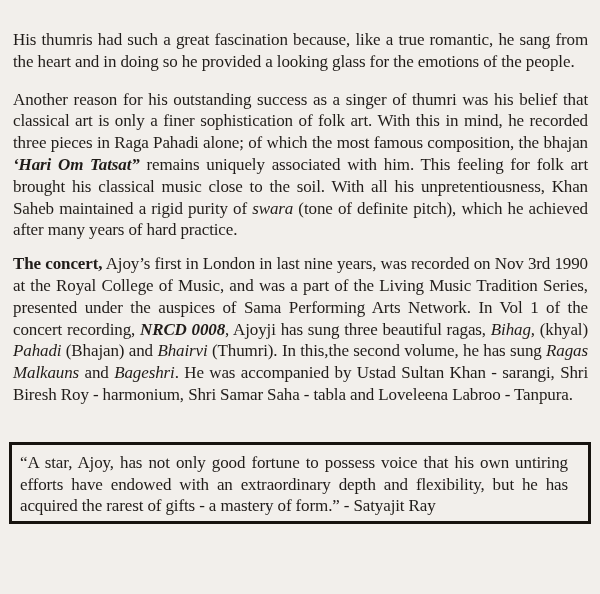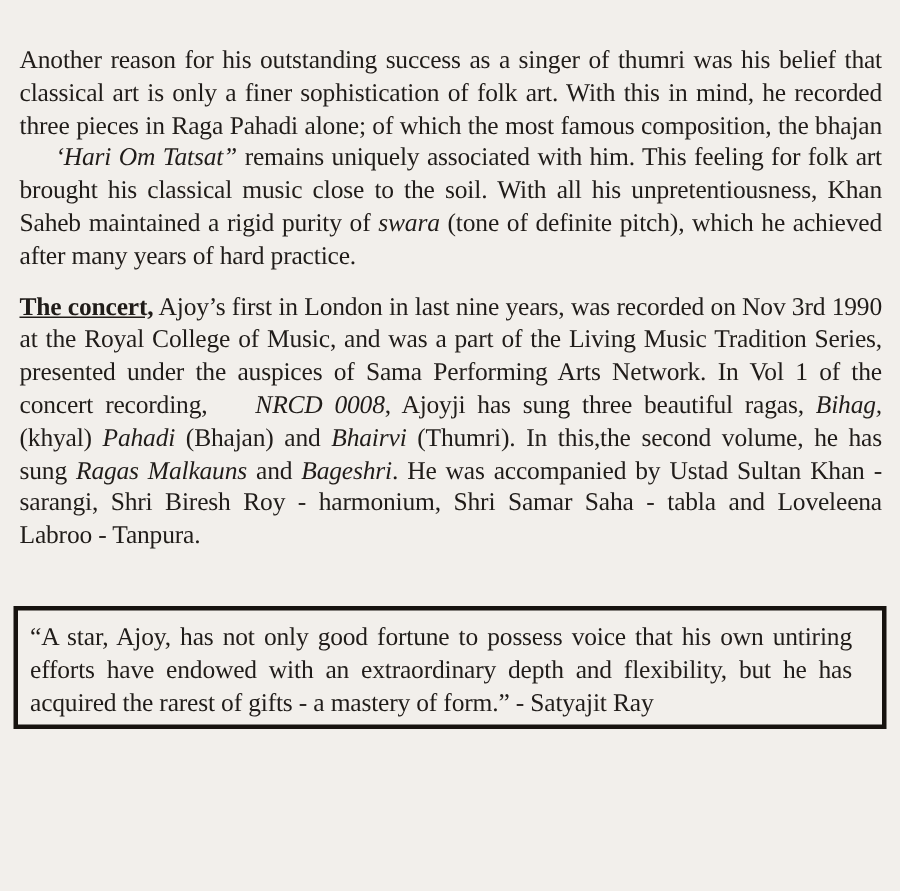--- a/index.html
+++ b/index.html
@@ -28,39 +28,40 @@
     text-align: justify;
     -webkit-font-smoothing: antialiased;
   }
   .para {
     margin: 0 0 16px 0;
   }
   .para.tight {
     margin-bottom: 12px;
   }
   .seg-normal { font-style: normal; font-weight: normal; }
-  .seg-bold { font-weight: bold; text-decoration: underline; }
+  .seg-bold { font-weight: bold; }
   .seg-italic { font-style: italic; }
-  .seg-bold-italic { font-weight: normal; font-style: italic; margin-left: 24px; }
+  .seg-bold-italic { font-weight: bold; font-style: italic; }
   .quote-box {
     border: 3px solid var(--box-border);
     margin: 36px -3px 0 -4px;
     padding: 7px 7px 4px 8px;
   }
   .quote-box .para {
     margin: 0 13px 12px 0;
   }
   .quote-box .para:last-child {
     margin-bottom: 0;
   }
 </style>
 </head>
 <body>
 
 <div class="page">
+  <p class="para"><span class="seg-normal">His thumris had such a great fascination because, like a true romantic, he sang from the heart and in doing so he provided a looking glass for the emotions of the people.</span></p>
 
   <p class="para tight"><span class="seg-normal">Another reason for his outstanding success as a singer of thumri was his belief that classical art is only a finer sophistication of folk art. With this in mind, he recorded three pieces in Raga Pahadi alone; of which the most famous composition, the bhajan </span><span class="seg-bold-italic">‘Hari Om Tatsat”</span><span class="seg-normal"> remains uniquely associated with him. This feeling for folk art brought his classical music close to the soil.  With all his unpretentiousness, Khan Saheb maintained a rigid purity of </span><span class="seg-italic">swara</span><span class="seg-normal"> (tone of definite pitch), which he achieved after many years of hard practice.</span></p>
 
   <p class="para"><span class="seg-bold">The concert,</span><span class="seg-normal"> Ajoy’s first in London in last nine years, was recorded on Nov 3rd 1990 at the Royal College of Music, and was a part of the Living Music Tradition Series, presented under the auspices of Sama Performing Arts Network. In Vol 1 of the concert recording, </span><span class="seg-bold-italic">NRCD 0008</span><span class="seg-normal">, Ajoyji has sung three beautiful ragas, </span><span class="seg-italic">Bihag,</span><span class="seg-normal"> (khyal) </span><span class="seg-italic">Pahadi</span><span class="seg-normal"> (Bhajan) and </span><span class="seg-italic">Bhairvi</span><span class="seg-normal"> (Thumri). In this,the second volume, he has sung </span><span class="seg-italic">Ragas Malkauns</span><span class="seg-normal"> and </span><span class="seg-italic">Bageshri</span><span class="seg-normal">. He was  accompanied by Ustad Sultan Khan - sarangi, Shri Biresh Roy - harmonium, Shri Samar Saha - tabla and Loveleena Labroo - Tanpura.</span></p>
 
   <div class="quote-box">
     <p class="para">“A star, Ajoy, has not only good fortune to possess voice that his own untiring efforts have endowed with an extraordinary depth and flexibility, but he has acquired the rarest of gifts - a mastery of form.” - Satyajit Ray</p>
   </div>
 </div>
 

